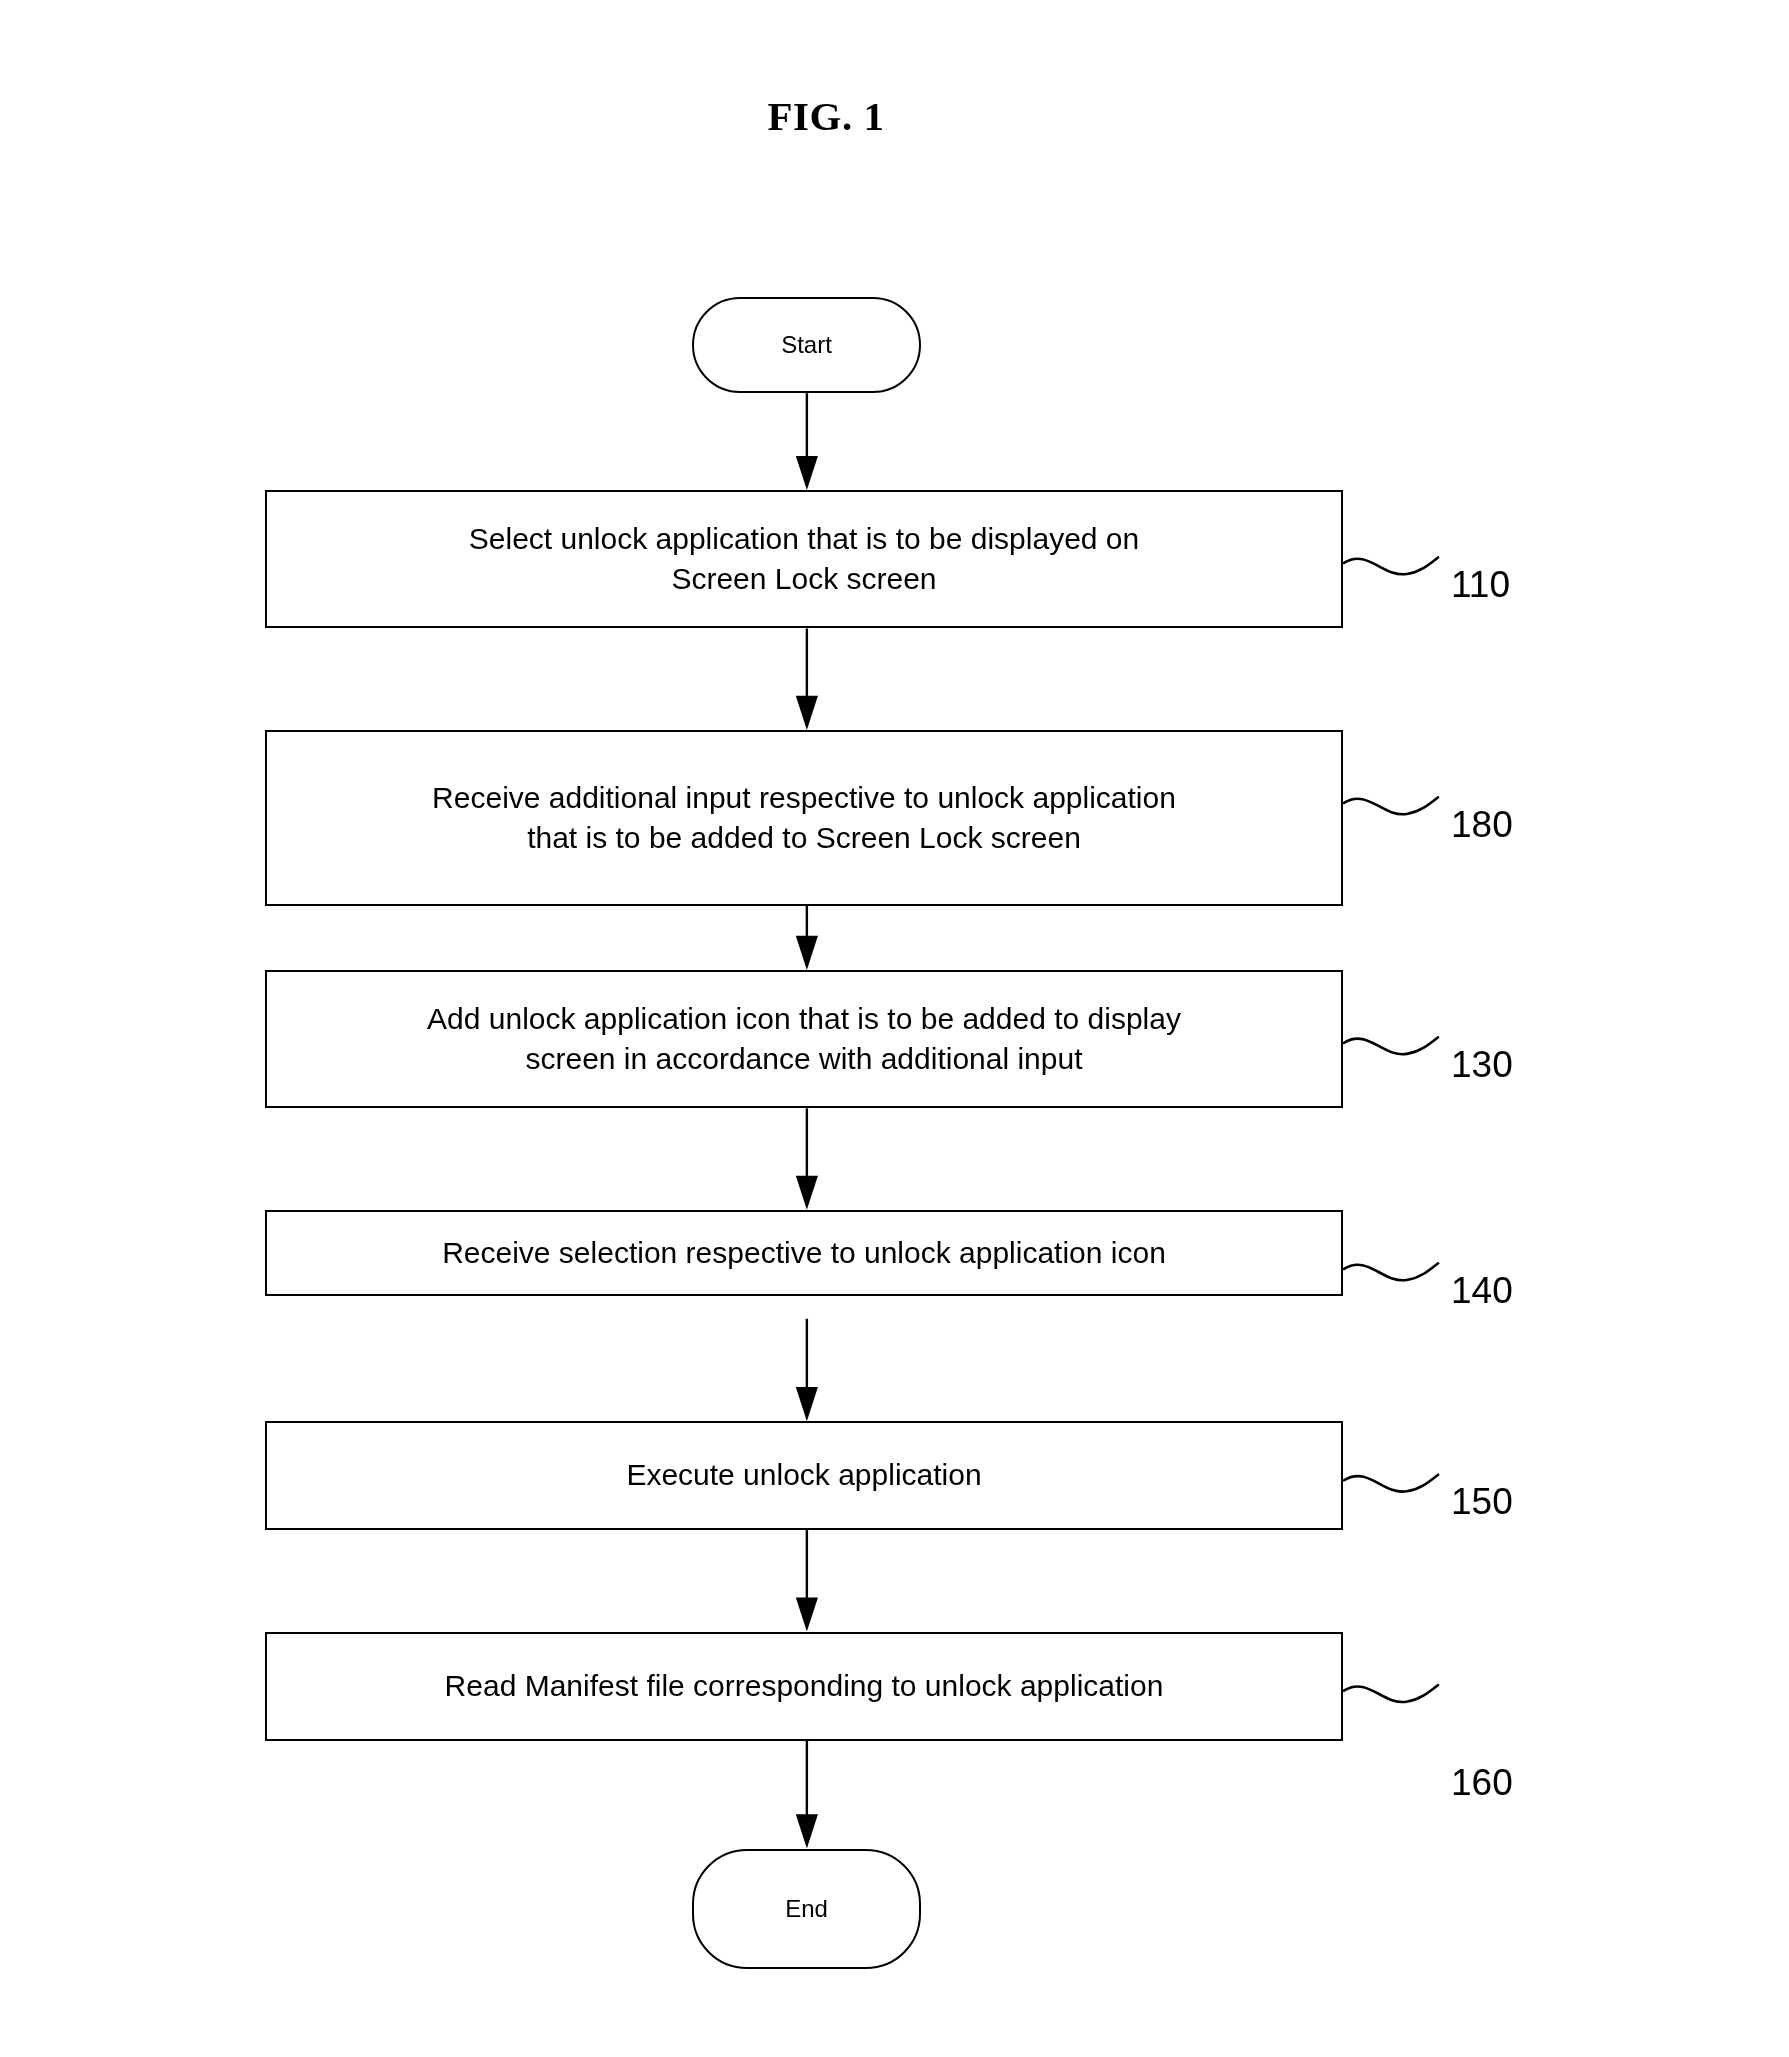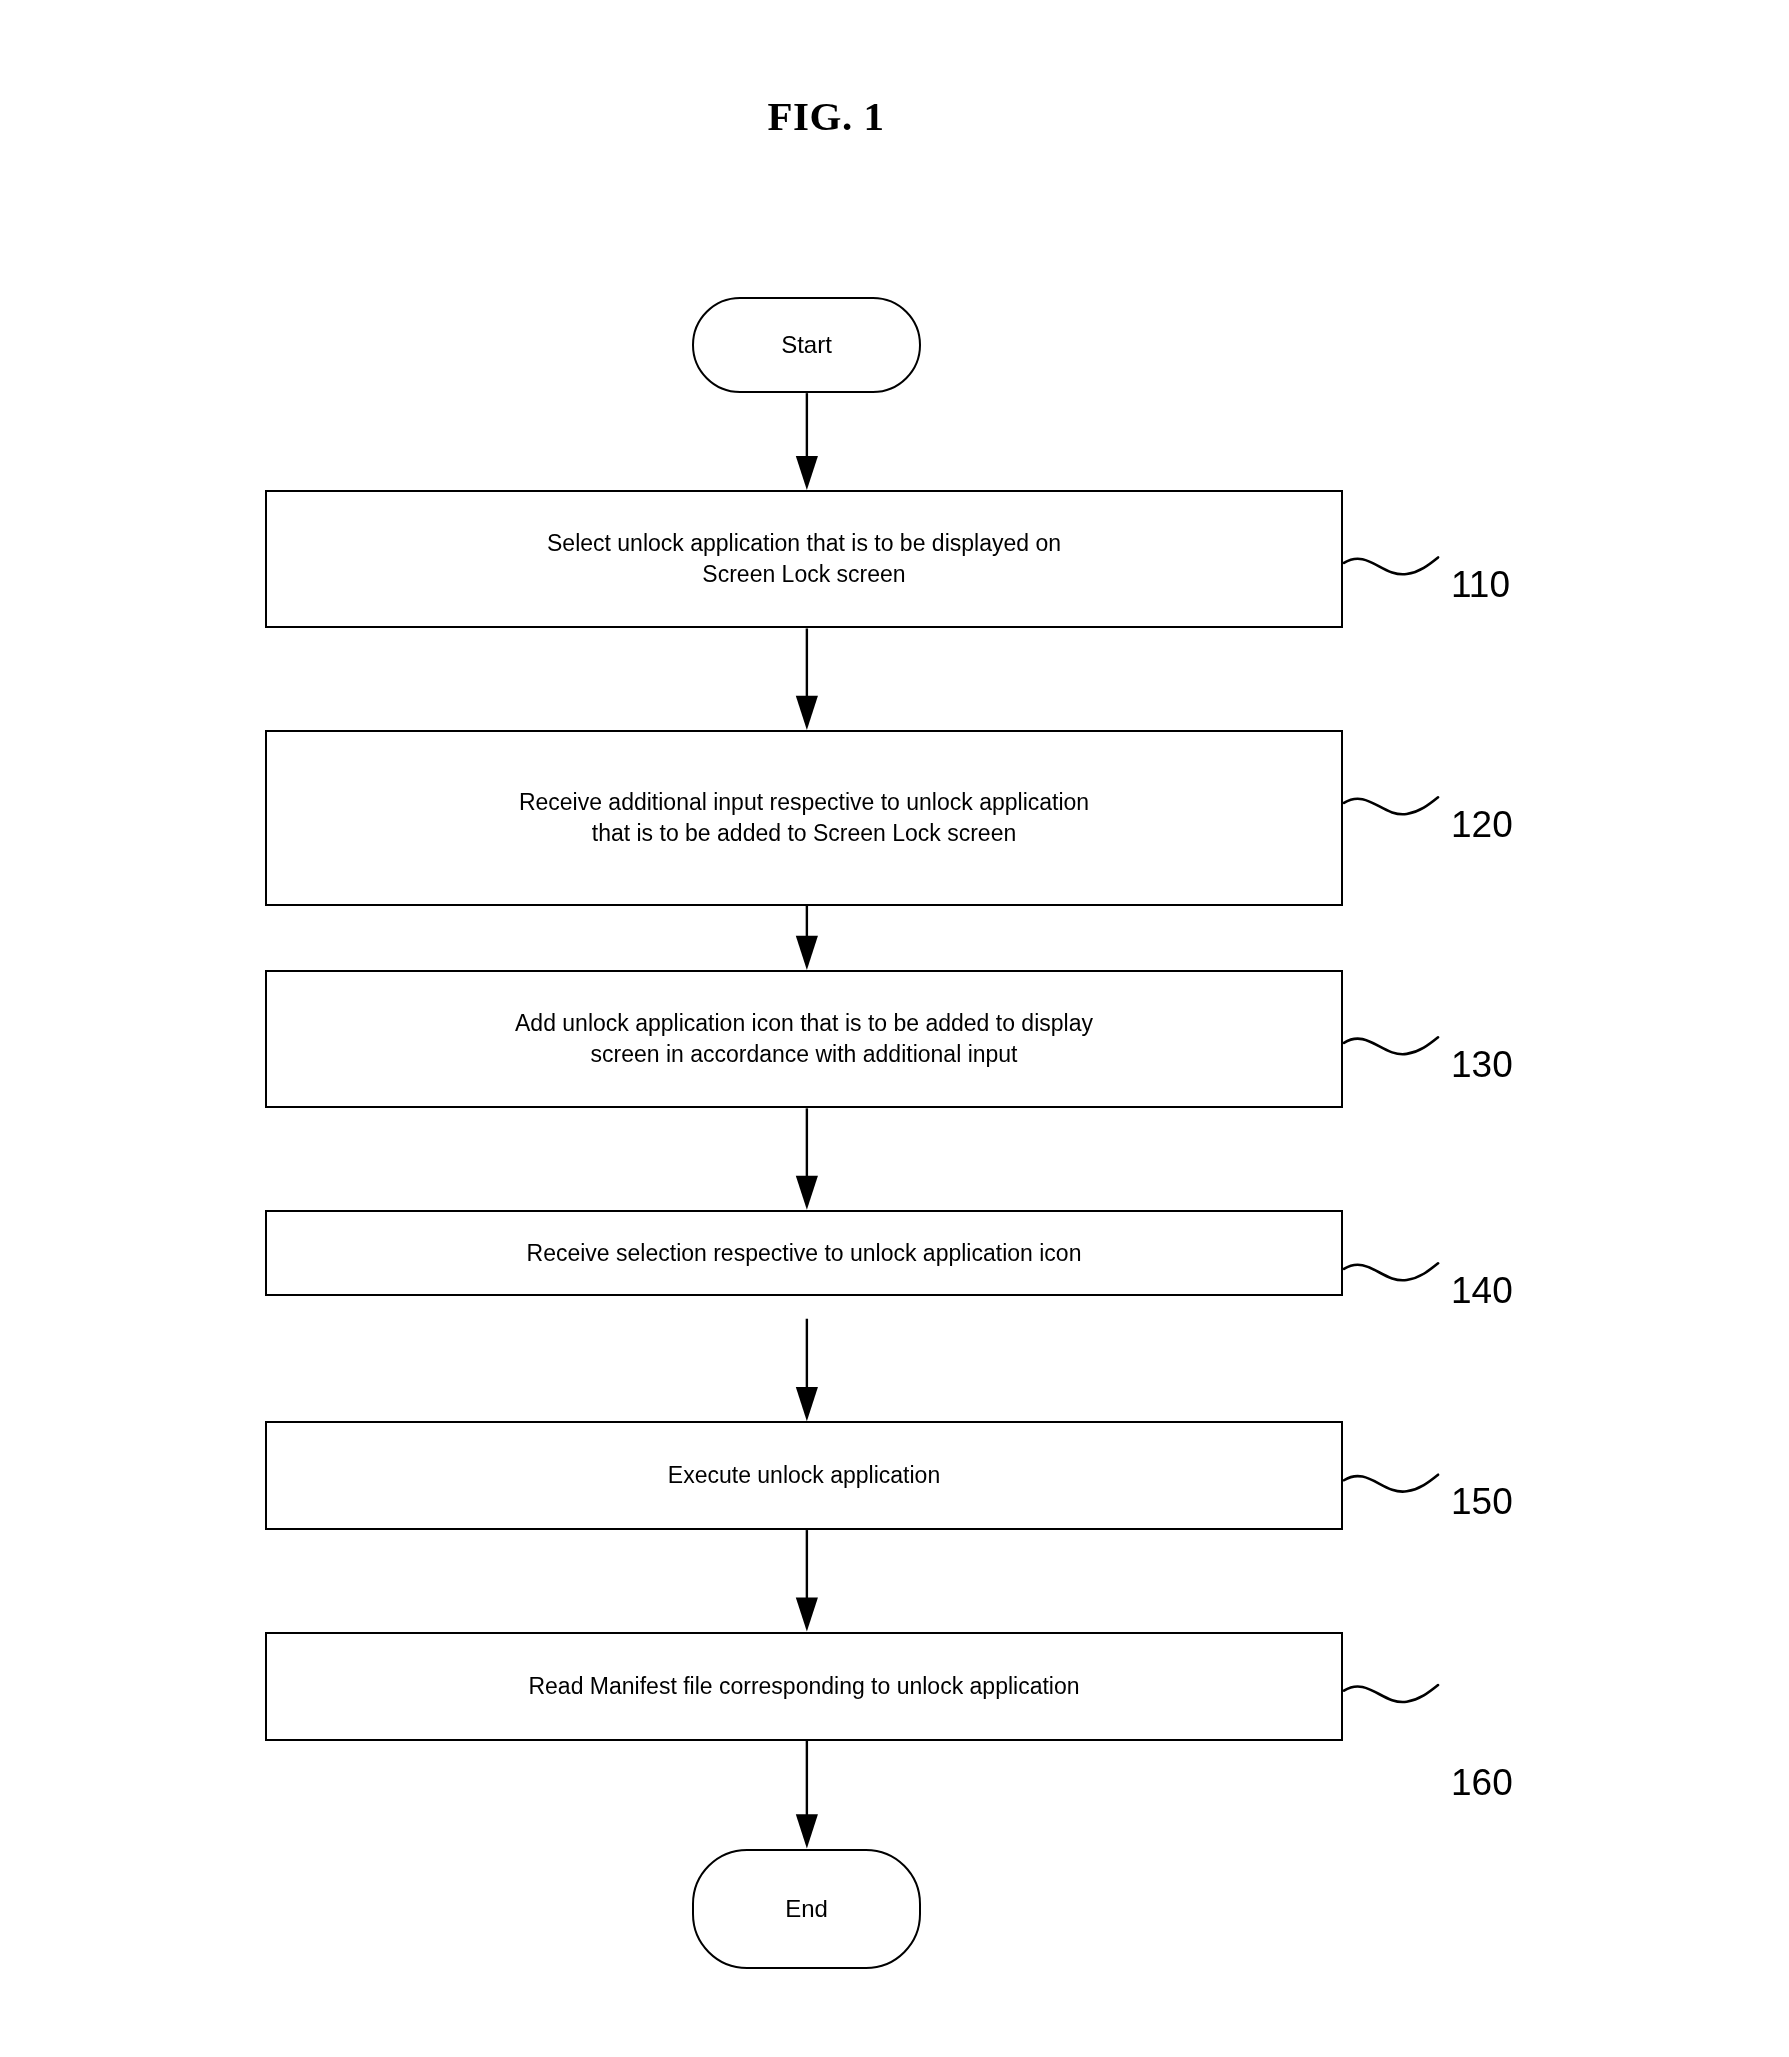--- a/index.html
+++ b/index.html
@@ -77,21 +77,21 @@
     position: absolute;
     box-sizing: border-box;
     left: 265px;
     width: 1078px;
     border: 2.8px solid #000000;
     background: #ffffff;
     display: flex;
     align-items: center;
     justify-content: center;
     text-align: center;
-    font-size: 23px;
+    font-size: 30px;
     line-height: 1.34;
     padding: 0 16px;
   }
   .process .ptext {
     display: block;
     width: 100%;
   }
 
   #box-110 { top: 490px;  height: 138px; }
   #box-120 { top: 730px;  height: 176px; }
@@ -204,20 +204,20 @@
 
   <div class="process" id="box-160">
     <span class="ptext">Read Manifest file corresponding to unlock application</span>
   </div>
 
   <div class="terminal" id="node-end">
     <span>End</span>
   </div>
 
   <div class="ref-num" id="ref-110">110</div>
-  <div class="ref-num" id="ref-120">120</div>
+  <div class="ref-num" id="ref-120">180</div>
   <div class="ref-num" id="ref-130">130</div>
   <div class="ref-num" id="ref-140">140</div>
   <div class="ref-num" id="ref-150">150</div>
   <div class="ref-num" id="ref-160">160</div>
 
 </div>
 
 
 </body></html>

